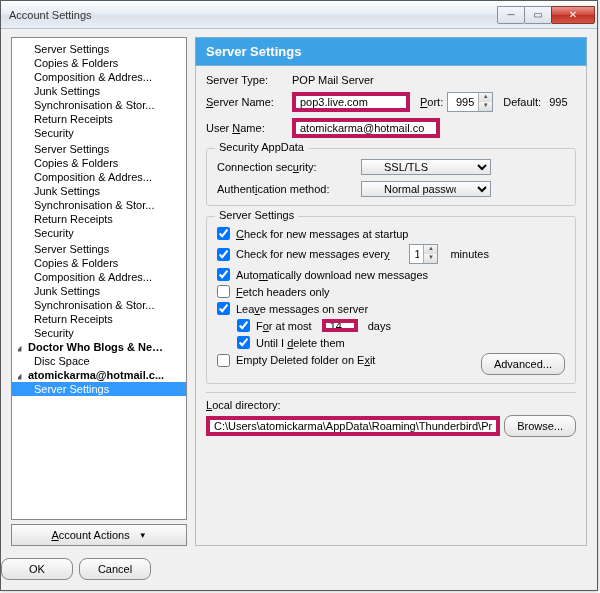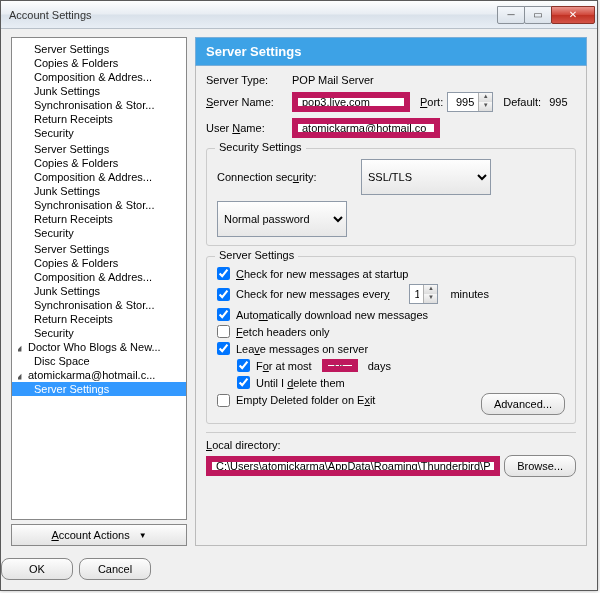--- a/index.html
+++ b/index.html
@@ -8,38 +8,38 @@
 .titlebar { height: 28px; background: linear-gradient(#fdfefe,#e8edf3 48%,#d9e1ea 52%,#e8eef5); display:flex; align-items:center; padding:0 2px 0 8px; border-bottom:1px solid #b8c0c9;}
 .titlebar .title{flex:1;color:#333}
 .winbtns{display:flex;gap:0}
 .winbtn{width:28px;height:18px;border:1px solid #8a9199;border-radius:0 0 2px 2px;display:flex;align-items:center;justify-content:center;background:linear-gradient(#f4f7fb,#dbe2ea);font-size:10px;color:#444;margin-left:-1px}
 .winbtn.close{width:44px;background:linear-gradient(#e9968e,#d1493c 48%,#c13224 52%,#d35448);color:#fff;border-color:#8a3228;border-top-right-radius:0}
 .body{flex:1;display:flex;padding:8px 10px 6px 10px;gap:8px;overflow:hidden}
 .left{width:176px;display:flex;flex-direction:column}
 .tree{flex:1;border:1px solid #888;background:#fff;overflow:hidden;padding:2px 0}
 .tw{margin-left:6px;position:relative;padding:1px 0 1px 10px}
 .tw::before{content:"";position:absolute;left:0;top:6px;border-left:4px solid #555;border-top:4px solid transparent;border-bottom:4px solid transparent;transform:rotate(45deg)}
-.tw.acct{font-weight:400;white-space:nowrap;overflow:hidden;text-overflow:ellipsis;padding-right:20px}
+.tw.acct{font-weight:700;white-space:nowrap;overflow:hidden;text-overflow:ellipsis;padding-right:20px}
 .leaf{padding:1px 2px 1px 22px;white-space:nowrap;overflow:hidden;text-overflow:ellipsis}
 .leaf.sel{background:#3399ff;color:#fff}
 .actbtn{height:22px;border:1px solid #888;background:linear-gradient(#fdfdfd,#e4e4e4);margin-top:4px;display:flex;align-items:center;justify-content:center;gap:9px}
 .actbtn .dd{font-size:8px}
 .right{flex:1;display:flex;flex-direction:column;overflow:hidden}
 .hdr{background:#3da2e6;color:#fff;font-weight:bold;font-size:13px;padding:6px 10px;border:1px solid #7aaed8}
 .panel{flex:1;border:1px solid #bbb;border-top:none;padding:8px 10px;overflow:hidden;background:#f0f0f0}
 .row{display:flex;align-items:center;margin-bottom:6px;gap:4px}
 .u{text-decoration:underline}
-input[type=text]{border:6px solid #be185d;background:#fff;height:20px;padding:0 4px;font:inherit}
+input[type=text]{border:4px solid #be185d;background:#fff;height:20px;padding:0 4px;font:inherit}
 .spinwrap{display:flex;align-items:center;border:1px solid #8f9aa8;background:#fff;height:20px}
 .spinwrap input{border:none;width:30px;text-align:right;height:18px;outline:none}
 .spinbtns{display:flex;flex-direction:column;width:14px}
 .spinbtns div{height:9px;border-left:1px solid #b0b0b0;background:linear-gradient(#f7f7f7,#ddd);font-size:6px;line-height:7px;text-align:center;color:#555}
 .group{border:1px solid #ccc;border-radius:3px;padding:10px 10px 8px 10px;margin:10px 0 8px 0;position:relative}
 .group .legend{position:absolute;top:-8px;left:8px;background:#f0f0f0;padding:0 4px}
-select{border:1px solid #8f9aa8;background:linear-gradient(#fefefe,#e7e7e7);height:36px;font:inherit;padding:0 2px}
+select{border:1px solid #8f9aa8;background:linear-gradient(#fefefe,#e7e7e7);height:16px;font:inherit;padding:0 18px}
 .chk{display:flex;align-items:center;gap:6px;margin-bottom:4px}
 .chk input{width:13px;height:13px}
 .btn{border:1px solid #888;background:linear-gradient(#fdfdfd,#e4e4e4);height:22px;padding:0 12px;font:inherit;border-radius:8px}
 .footer{display:flex;justify-content:flex-start;gap:6px;padding:6px 12px 10px 0}
 hr{border:none;border-top:1px solid #ccc;margin:6px 0}
 </style>
 </head>
 <body>
 
 <div class="window">
@@ -111,26 +111,27 @@
           </div>
           <span style="margin-left:6px">Default:</span>
           <span style="margin-left:4px">995</span>
         </div>
         <div class="row">
           <span style="width:82px">User <span class="u">N</span>ame:</span>
           <input type="text" style="width: 148px;" value="atomickarma@hotmail.co">
         </div>
 
         <div class="group">
-          <span class="legend">Security Settings</span>
+          <span class="legend">Security AppData</span>
           <div class="row">
             <span style="width:140px">Connection sec<span class="u">u</span>rity:</span>
             <select style="width:130px"><option>SSL/TLS</option></select>
           </div>
           <div class="row" style="margin-bottom:0">
+            <span style="width:140px">Authent<span class="u">i</span>cation method:</span>
             <select style="width:130px"><option>Normal password</option></select>
           </div>
         </div>
 
         <div class="group">
           <span class="legend">Server Settings</span>
           <label class="chk">
               <input type="checkbox" checked="" style="">
               <span><span class="u">C</span>heck for new messages at startup</span>
             </label>

